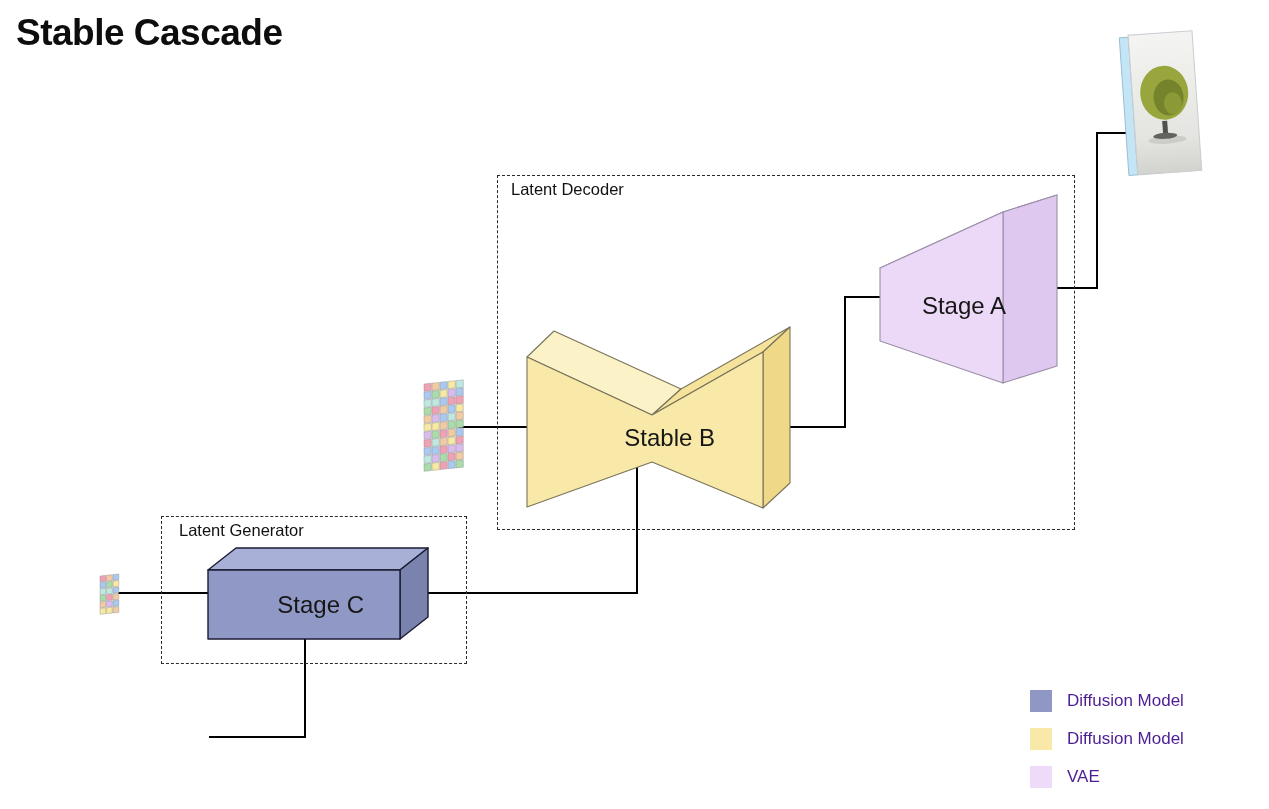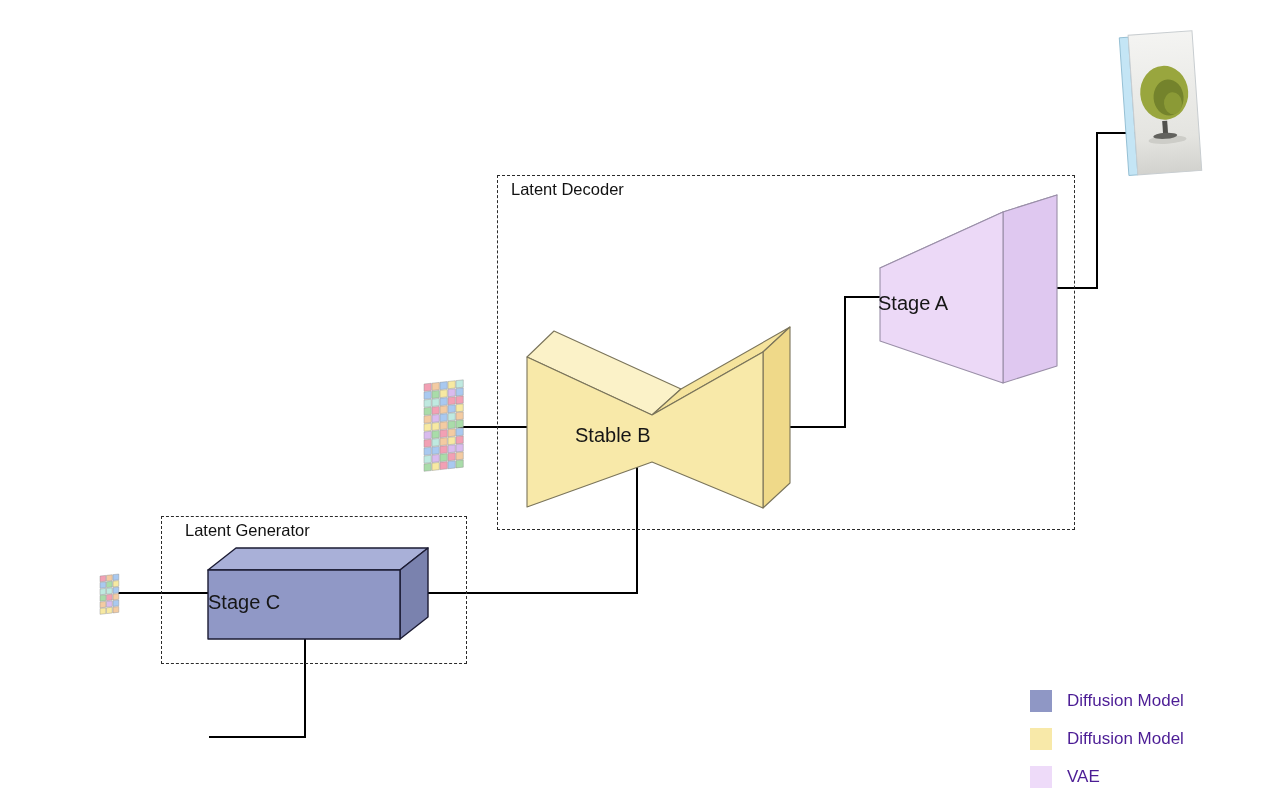--- a/index.html
+++ b/index.html
@@ -5,22 +5,22 @@
   html,body{margin:0;padding:0;background:#ffffff;}
   body{font-family:"Liberation Sans",sans-serif;}
   .canvas{position:relative;width:1269px;height:809px;background:#ffffff;overflow:hidden;}
   .layer{position:absolute;left:0;top:0;}
   .title{position:absolute;left:16px;top:12px;font-size:37px;font-weight:600;color:#0d0d0d;letter-spacing:-0.5px;}
   .group-box{position:absolute;border:1.6px dashed #2b2b2b;box-sizing:border-box;}
   .decoder-box{left:497px;top:175px;width:578px;height:355px;}
   .generator-box{left:161px;top:516px;width:306px;height:148px;}
   .group-label{position:absolute;font-size:16.5px;color:#111;}
   .decoder-label{left:511px;top:180px;text-align:center;}
-  .generator-label{left:185px;top:521px;}
-  .stage-label{position:absolute;font-size:20px;color:#161616;text-align:left;}
+  .generator-label{left:179px;top:521px;}
+  .stage-label{position:absolute;font-size:24px;color:#161616;text-align:right;}
   .stage-a-label{left:878px;top:292px;width:128px;}
   .stage-b-label{left:575px;top:424px;width:140px;}
   .stage-c-label{left:208px;top:591px;width:156px;}
   .prompt{position:absolute;left:24px;top:706px;width:190px;text-align:center;font-size:16.5px;line-height:21px;color:#111;}
   .legend{position:absolute;left:1030px;top:690px;}
   .legend-item{display:flex;align-items:center;margin-bottom:16px;}
   .swatch{width:22px;height:22px;margin-right:15px;flex:0 0 auto;}
   .legend-label{font-size:17px;color:#4c1d95;}
 </style>
 </head>
@@ -150,20 +150,21 @@
         <ellipse cx="1165" cy="140" rx="19" ry="4" fill="#cdcdc8"></ellipse>
         <ellipse cx="1165" cy="93" rx="24" ry="27" fill="#99a63e"></ellipse>
         <ellipse cx="1169" cy="98" rx="15" ry="18" fill="#74832c"></ellipse>
         <ellipse cx="1173" cy="104" rx="9" ry="11" fill="#8b9a36"></ellipse>
         <rect x="1161" y="121" width="5" height="14" fill="#50504c"></rect>
         <ellipse cx="1163" cy="136" rx="12" ry="3" fill="#62625e"></ellipse>
       </g>
     </g>
   </svg>
 
+  <div class="title">Stable Cascade</div>
 
   <div class="group-box decoder-box"></div>
   <div class="group-label decoder-label">Latent Decoder</div>
 
   <div class="group-box generator-box"></div>
   <div class="group-label generator-label">Latent Generator</div>
 
   <div class="stage-label stage-a-label">Stage A</div>
   <div class="stage-label stage-b-label">Stable B</div>
   <div class="stage-label stage-c-label">Stage C</div>

